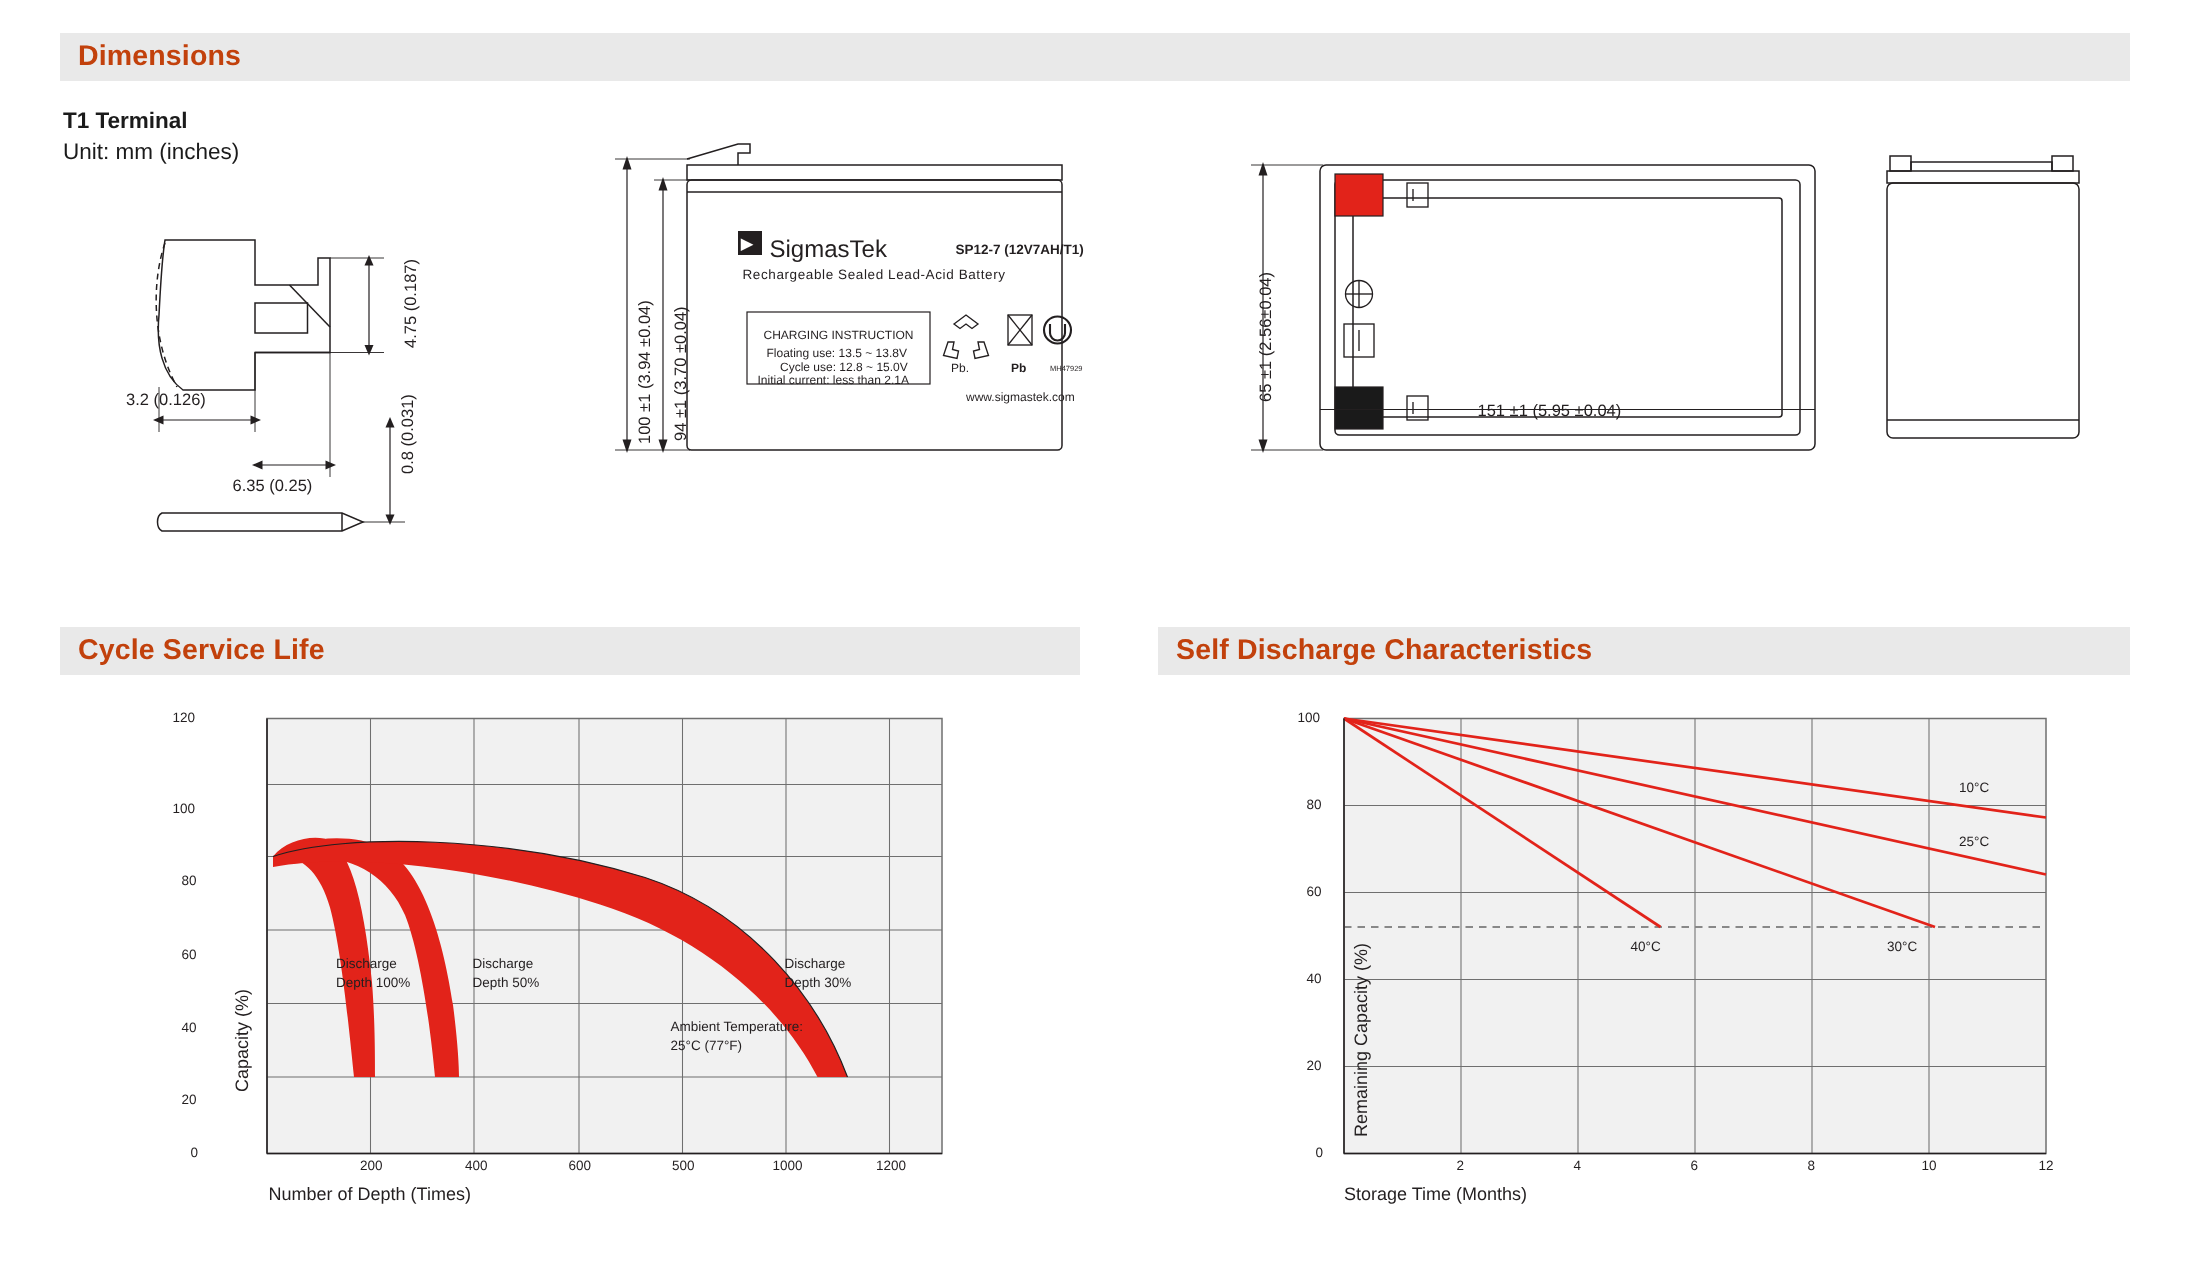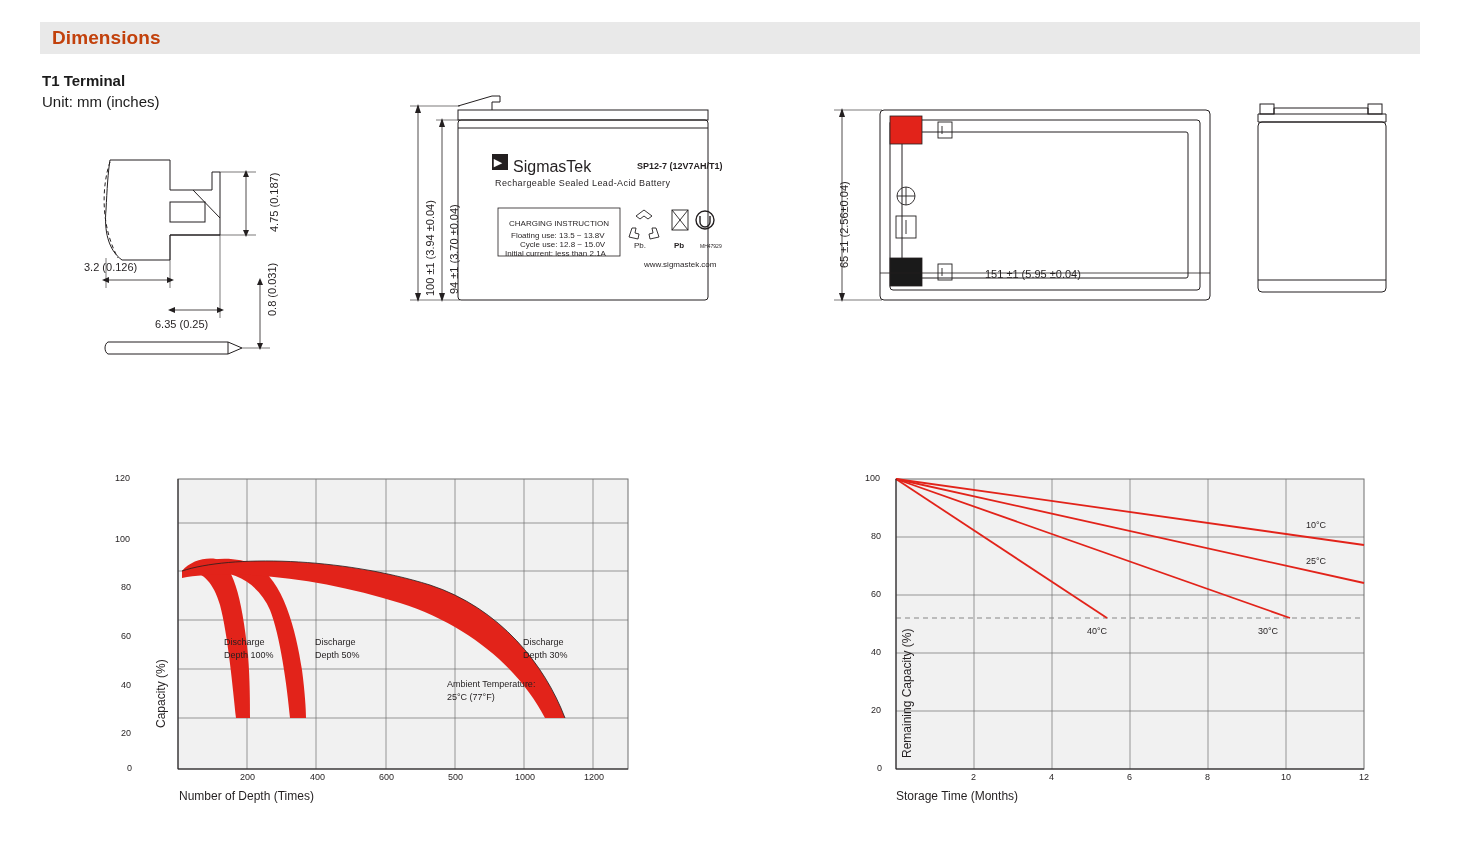--- a/index.html
+++ b/index.html
@@ -239,20 +239,23 @@
         <rect x="20" y="16" width="14" height="10"></rect>
         <rect x="128" y="16" width="14" height="10"></rect>
         <path d="M18 26 L146 26 L146 34 L18 34 Z"></path>
         <rect x="18" y="34" width="128" height="170" rx="4"></rect>
         <line x1="18" y1="192" x2="146" y2="192"></line>
         <path d="M34 26 L34 20 L128 20 L128 26"></path>
       </g>
     </svg>
   </div>
 
+  <div class="section-bar" id="bar-cycle">
+    <span>Cycle Service Life</span>
+  </div>
 
   <div class="dim-wrap" style="left:40px; top:465px;">
     <svg width="680" height="360" viewBox="0 0 680 360">
 
       <rect x="138" y="14" width="450" height="290" fill="#f1f1f1" stroke="#6f6f6f" stroke-width="1"></rect>
 
       <g stroke="#6f6f6f" stroke-width=".7">
         <line x1="207" y1="14" x2="207" y2="304"></line>
         <line x1="276" y1="14" x2="276" y2="304"></line>
         <line x1="346" y1="14" x2="346" y2="304"></line>
@@ -305,20 +308,23 @@
 
   <div class="lbl tiny9" style="left:224px; top:637px;">Discharge</div>
   <div class="lbl tiny9" style="left:224px; top:650px;text-align:right;">Depth 100%</div>
   <div class="lbl tiny9" style="left:315px; top:637px;">Discharge</div>
   <div class="lbl tiny9" style="left:315px; top:650px;">Depth 50%</div>
   <div class="lbl tiny9" style="left:523px; top:637px;">Discharge</div>
   <div class="lbl tiny9" style="left:523px; top:650px;">Depth 30%</div>
   <div class="lbl tiny9" style="left:447px; top:679px;">Ambient Temperature:</div>
   <div class="lbl tiny9" style="left:447px; top:692px;">25°C (77°F)</div>
 
+  <div class="section-bar" id="bar-self">
+    <span>Self Discharge Characteristics</span>
+  </div>
 
   <div class="dim-wrap" style="left:772px; top:465px;">
     <svg width="648" height="360" viewBox="0 0 648 360">
       <rect x="124" y="14" width="468" height="290" fill="#f1f1f1" stroke="#6f6f6f" stroke-width="1"></rect>
 
       <g stroke="#6f6f6f" stroke-width=".7">
         <line x1="202" y1="14" x2="202" y2="304"></line>
         <line x1="280" y1="14" x2="280" y2="304"></line>
         <line x1="358" y1="14" x2="358" y2="304"></line>
         <line x1="436" y1="14" x2="436" y2="304"></line>

